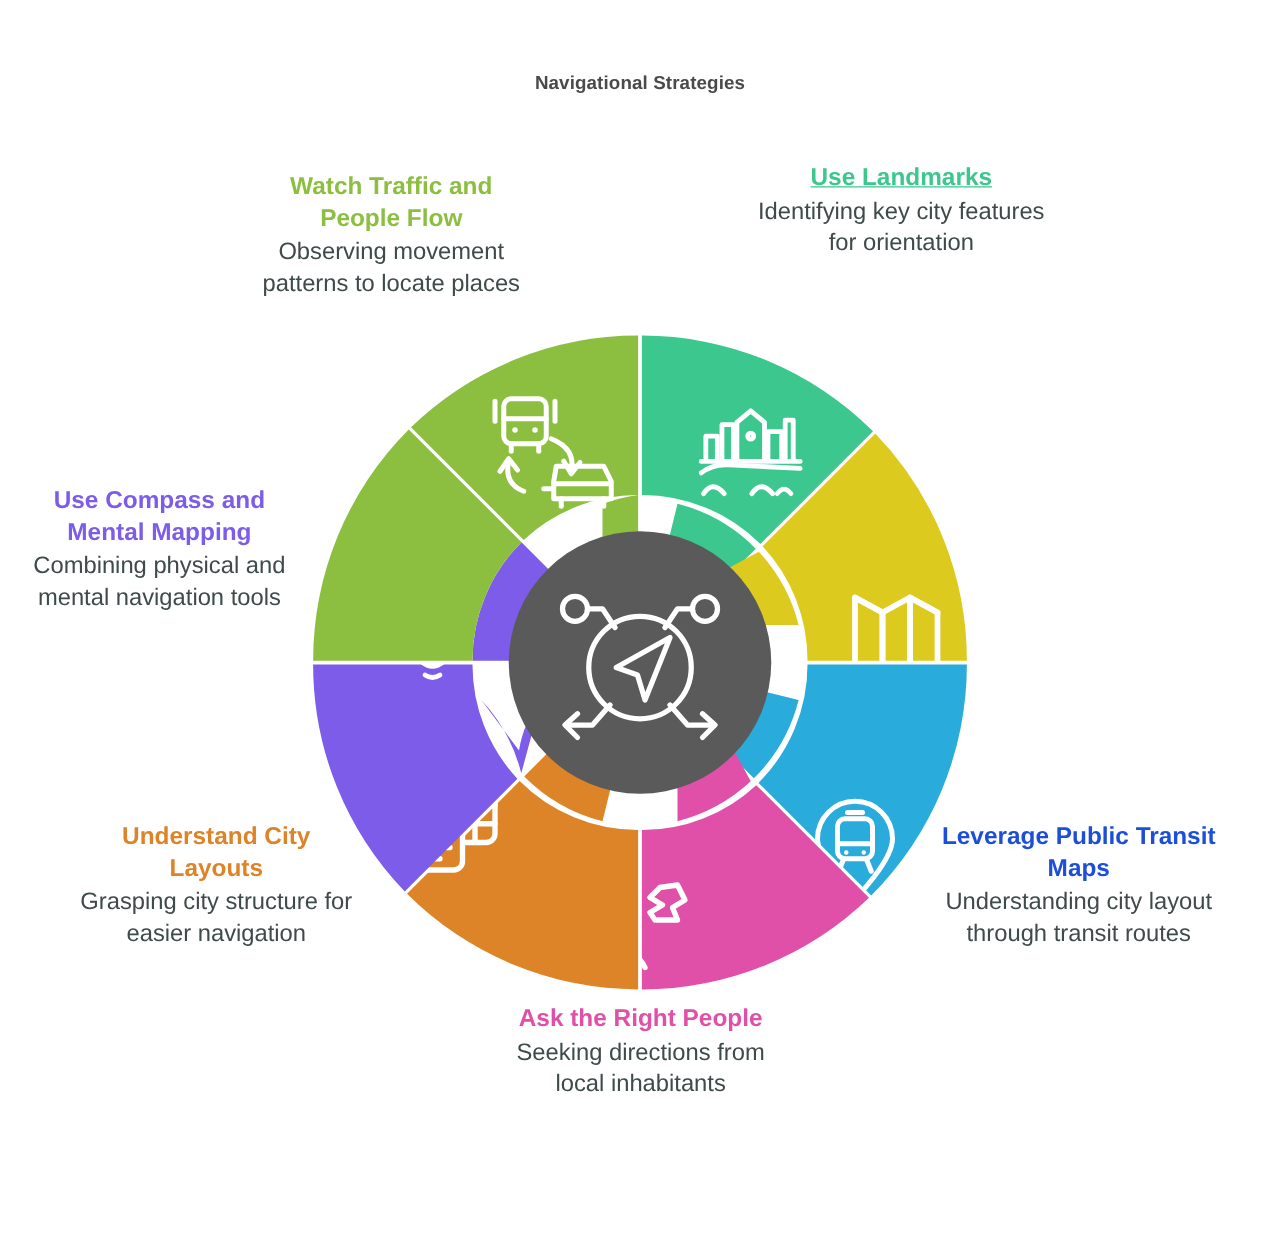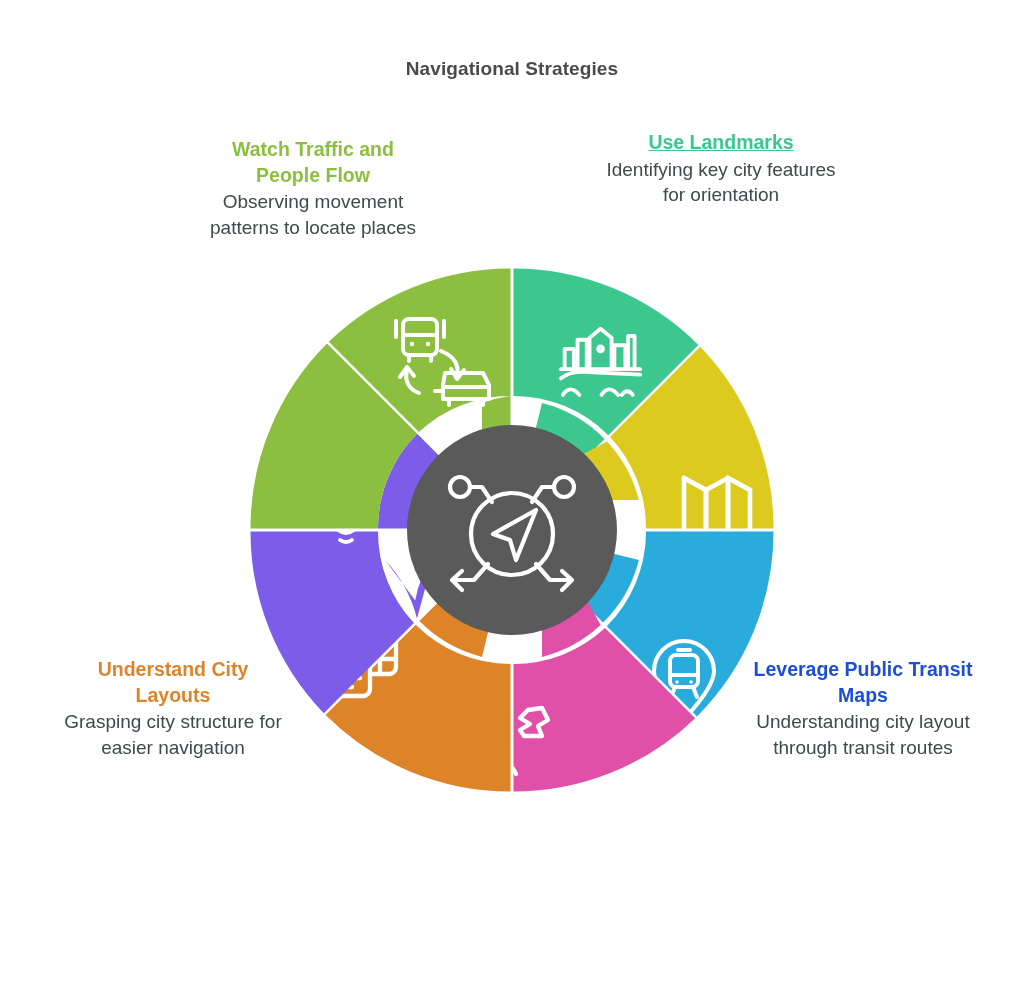--- a/index.html
+++ b/index.html
@@ -12,21 +12,21 @@
   #page {
     position: relative;
     width: 1024px; height: 1003px;
     background: #ffffff;
   }
   #chart-title {
     position: absolute;
     left: 0; top: 58px;
     width: 1024px;
     text-align: center;
-    font-size: 19px;
+    font-size: 15px;
     font-weight: bold;
     color: #4a4a4a;
     letter-spacing: 0.1px;
   }
   #wheel {
     position: absolute;
     left: 250px; top: 268px;
     width: 524px; height: 524px;
   }
   .callout {
@@ -287,25 +287,33 @@
     <span class="c-title" style="color: rgb(59, 199, 142); text-decoration: underline;">Use Landmarks</span>
     <span class="c-desc">Identifying key city features for orientation</span>
   </div>
 
 
   <div class="callout" id="callout-2">
     <span class="c-title" style="color: #1d4ed8;">Leverage Public Transit Maps</span>
     <span class="c-desc">Understanding city layout through transit routes</span>
   </div>
 
+  <div class="callout" id="callout-3">
+    <span class="c-title" style="color: rgb(224, 79, 168);">Ask the Right People</span>
+    <span class="c-desc">Seeking directions from local inhabitants</span>
+  </div>
 
   <div class="callout" id="callout-4">
     <span class="c-title" style="color: rgb(221, 132, 40);">Understand City Layouts</span>
     <span class="c-desc">Grasping city structure for easier navigation</span>
   </div>
 
+  <div class="callout" id="callout-5">
+    <span class="c-title" style="color: rgb(124, 92, 232);">Use Compass and Mental Mapping</span>
+    <span class="c-desc">Combining physical and mental navigation tools</span>
+  </div>
 
   <div class="callout" id="callout-6">
     <span class="c-title" style="color: rgb(140, 191, 63); margin-top: 21px;">Watch Traffic and People Flow</span>
     <span class="c-desc">Observing movement patterns to locate places</span>
   </div>
 
 </div>
 
 </body></html>

